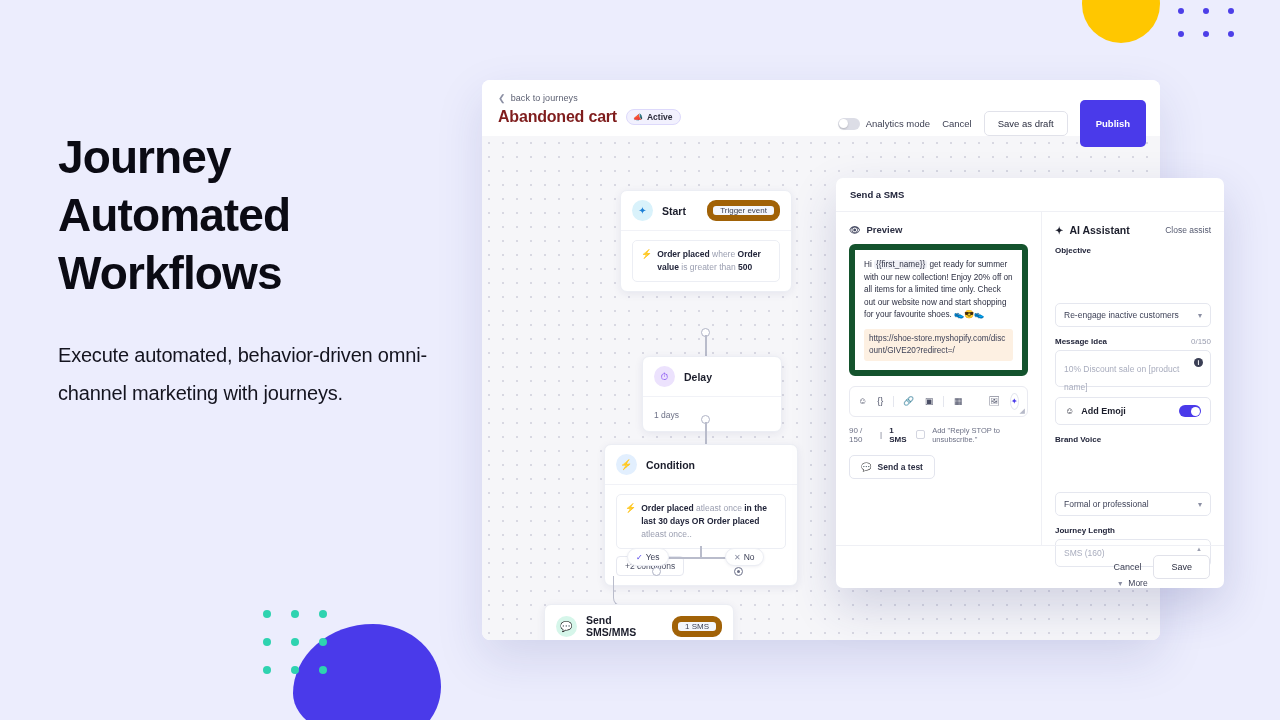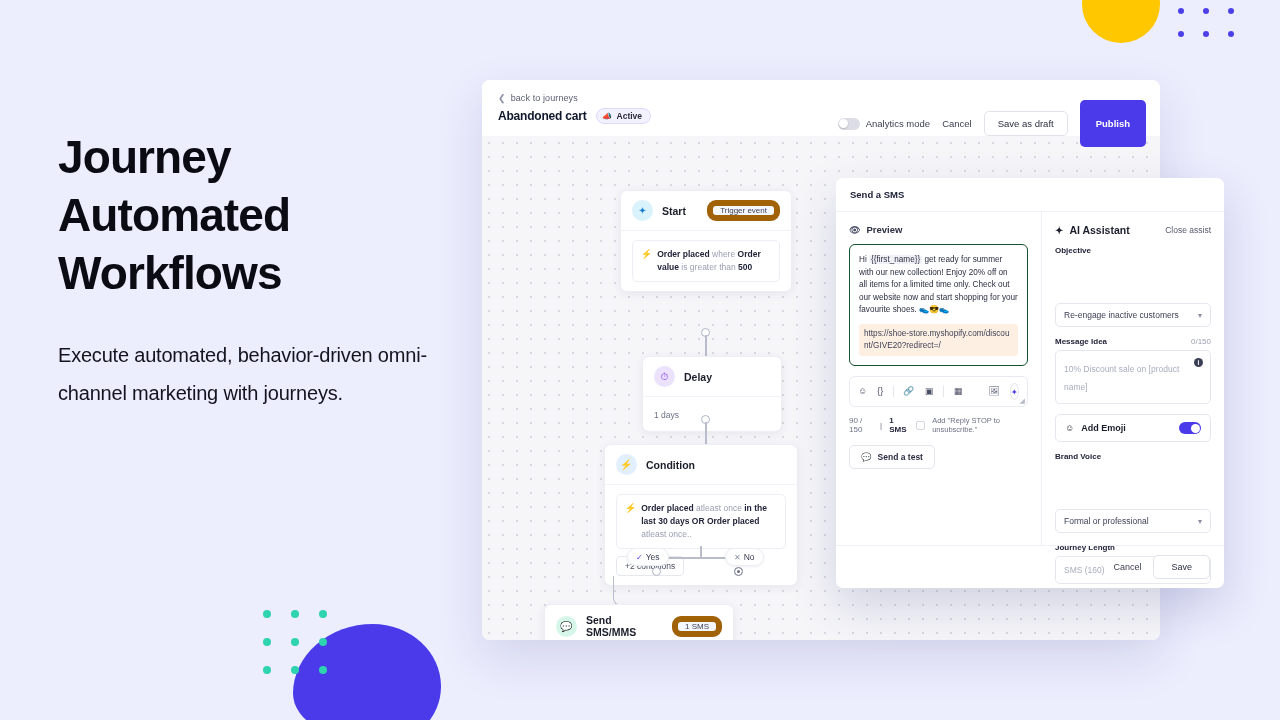--- a/index.html
+++ b/index.html
@@ -60,21 +60,21 @@
     display: flex; align-items: flex-start; justify-content: space-between;
     background: #fff; position: relative; z-index: 4;
   }
   .bh-left { padding-top: 5px; }
   .back-link {
     display: flex; align-items: center; gap: 5px;
     font-size: 9px; color: #5c6072; letter-spacing: .1px;
   }
   .chev-l { font-size: 9px; color: #8b8fa3; line-height: 1; }
   .title-row { display: flex; align-items: center; gap: 9px; margin-top: 5px; }
-  .journey-title { font-size: 12px; font-weight: bold; color: #0f172a; letter-spacing: -.2px; }
+  .journey-title { font-size: 16px; font-weight: bold; color: #7f1d1d; letter-spacing: -.2px; }
   .badge-active {
     display: inline-flex; align-items: center; gap: 4px;
     background: #f2f1fe; border: 1px solid #ddd9fb; border-radius: 10px;
     padding: 2px 8px 2px 6px; font-size: 8.5px; color: #2c2c3c; font-weight: 600;
   }
   .flag-ico { font-size: 8px; color: #4a3aea; }
 
   .bh-right { display: flex; align-items: center; gap: 12px; padding-top: 12px; }
   .toggle {
     width: 22px; height: 12px; border-radius: 6px; background: #dcdde6;
@@ -175,21 +175,21 @@
     padding: 11px 14px; border-bottom: 1px solid #eff0f5;
   }
   .sms-body { flex: 1; display: flex; min-height: 0; }
   .sms-left { width: 206px; border-right: 1px solid #eff0f5; padding: 12px 13px; }
   .preview-head {
     display: flex; align-items: center; gap: 6px;
     font-size: 9.5px; font-weight: 600; color: #2b2e42; margin-bottom: 9px;
   }
   .eye { font-size: 9px; color: #4a4e66; }
   .msg-box {
-    border: 1px solid #14532d; border-radius: 6px; padding: 9px;
+    border: 6px solid #14532d; border-radius: 6px; padding: 9px;
     min-height: 122px;
   }
   .msg-text { font-size: 8.2px; line-height: 12.6px; color: #2c2f42; }
   .msg-tok { background: #f0f1f6; border-radius: 3px; padding: 0 2px; }
   .msg-link {
     margin-top: 7px; background: #fdf0e2; border-radius: 3px;
     padding: 4px 5px; font-size: 8.2px; line-height: 12px; color: #3b3f55;
     word-break: break-all;
   }
   .editor-toolbar {
@@ -230,21 +230,21 @@
   .fld-row { display: flex; align-items: center; justify-content: space-between; margin-bottom: 4px; }
   .fld-count { font-size: 8px; color: #9a9eb0; }
   .select-box {
     border: 1px solid #e5e7ef; border-radius: 5px; padding: 6px 8px;
     display: flex; align-items: center; justify-content: space-between;
     font-size: 8.5px; color: #3b3f55; background: #fff; margin-bottom: 10px; margin-top: 48px;
   }
   .chev-d { font-size: 8px; color: #8b8fa3; }
   .textarea-box {
     border: 1px solid #e5e7ef; border-radius: 5px; padding: 7px 8px;
-    height: 54px; margin-bottom: 10px; position: relative;
+    height: 37px; margin-bottom: 10px; position: relative;
   }
   .ta-ph { font-size: 8.5px; color: #a9adbe; }
   .info-ico {
     position: absolute; right: 7px; top: 7px; width: 9px; height: 9px;
     border-radius: 50%; background: #3b3f55; color: #fff; font-size: 6.5px;
     display: flex; align-items: center; justify-content: center; font-weight: bold;
   }
   .emoji-row {
     border: 1px solid #e5e7ef; border-radius: 5px; padding: 7px 9px;
     display: flex; align-items: center; justify-content: space-between;

